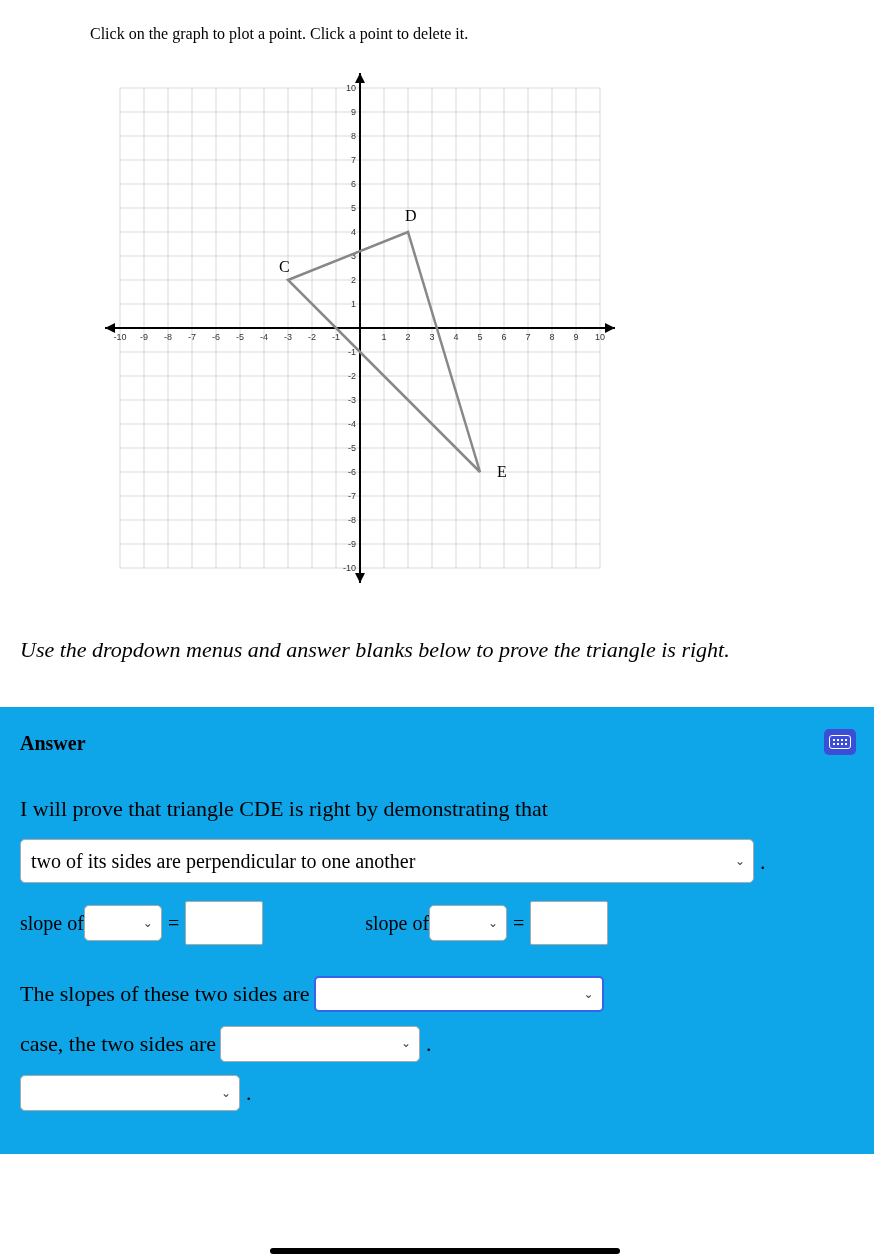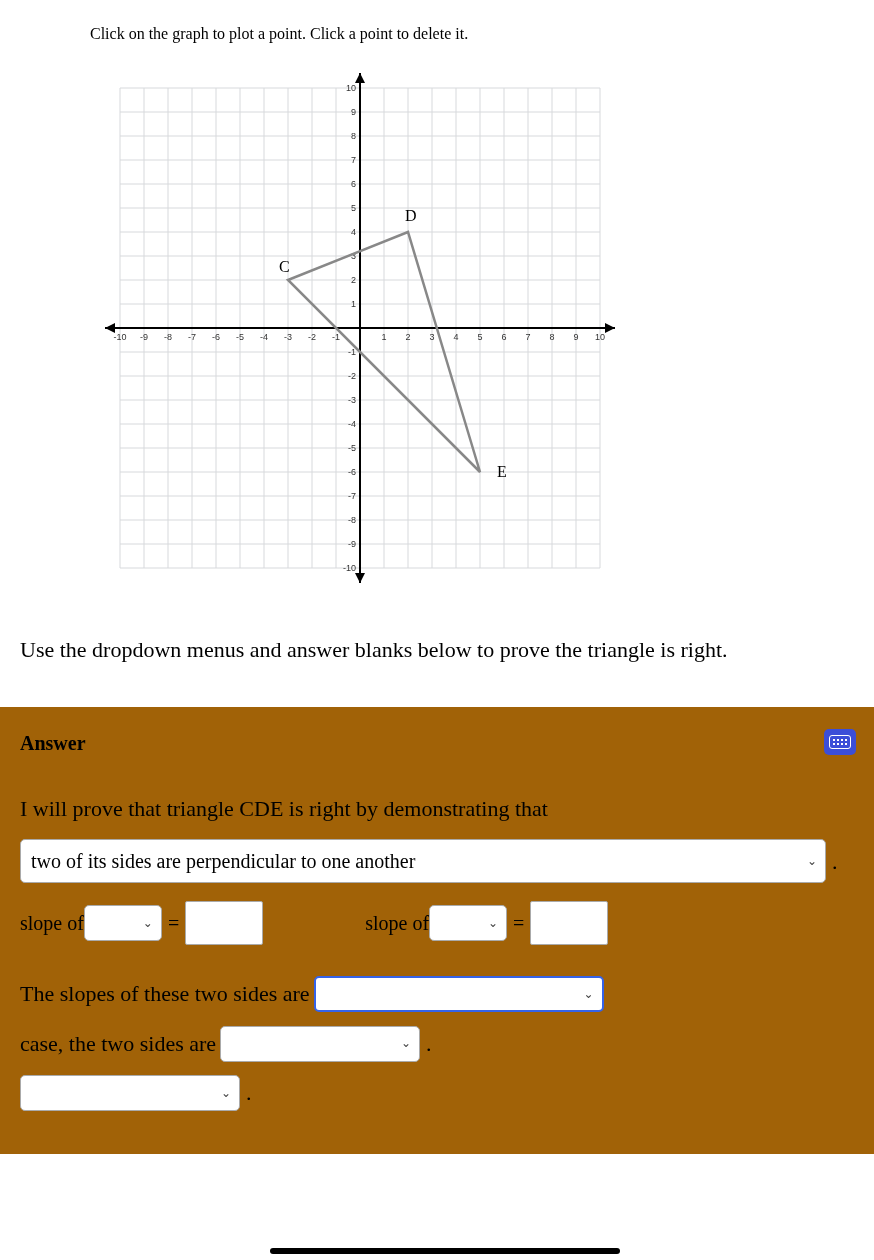--- a/index.html
+++ b/index.html
@@ -27,23 +27,24 @@
   .graph-grid {
     position: absolute;
     left: 0; top: 0;
     width: 510px;
     height: 510px;
   }
   .prompt2 {
     font-size: 22px;
     margin-top: 50px;
     line-height: 1.55;
+    font-style: italic;
   }
   .answer-section {
-    background: #a16207;
+    background: #0ea5e9;
     margin-top: 40px;
     margin-left: -20px;
     margin-right: -20px;
     padding: 25px 20px 30px 20px;
     position: relative;
   }
   .answer-header {
     font-weight: bold;
     font-size: 20px;
     margin-bottom: 35px;
@@ -91,21 +92,21 @@
     justify-content: space-between;
     border: 1px solid #aaa;
     border-radius: 5px;
     background: #fff;
     padding: 4px 8px 4px 10px;
     font-size: 20px;
     font-family: inherit;
     cursor: pointer;
     min-height: 36px;
   }
-  .select.wide { width: 806px; }
+  .select.wide { width: 734px; }
   .select.small { width: 78px; }
   .select.med { width: 220px; }
   .select.med2 { width: 200px; }
   .select.highlight { border: 2px solid #3563e9; width: 290px; }
   .chevron {
     font-size: 12px;
     color: #444;
     margin-left: 6px;
   }
   .input-box {

